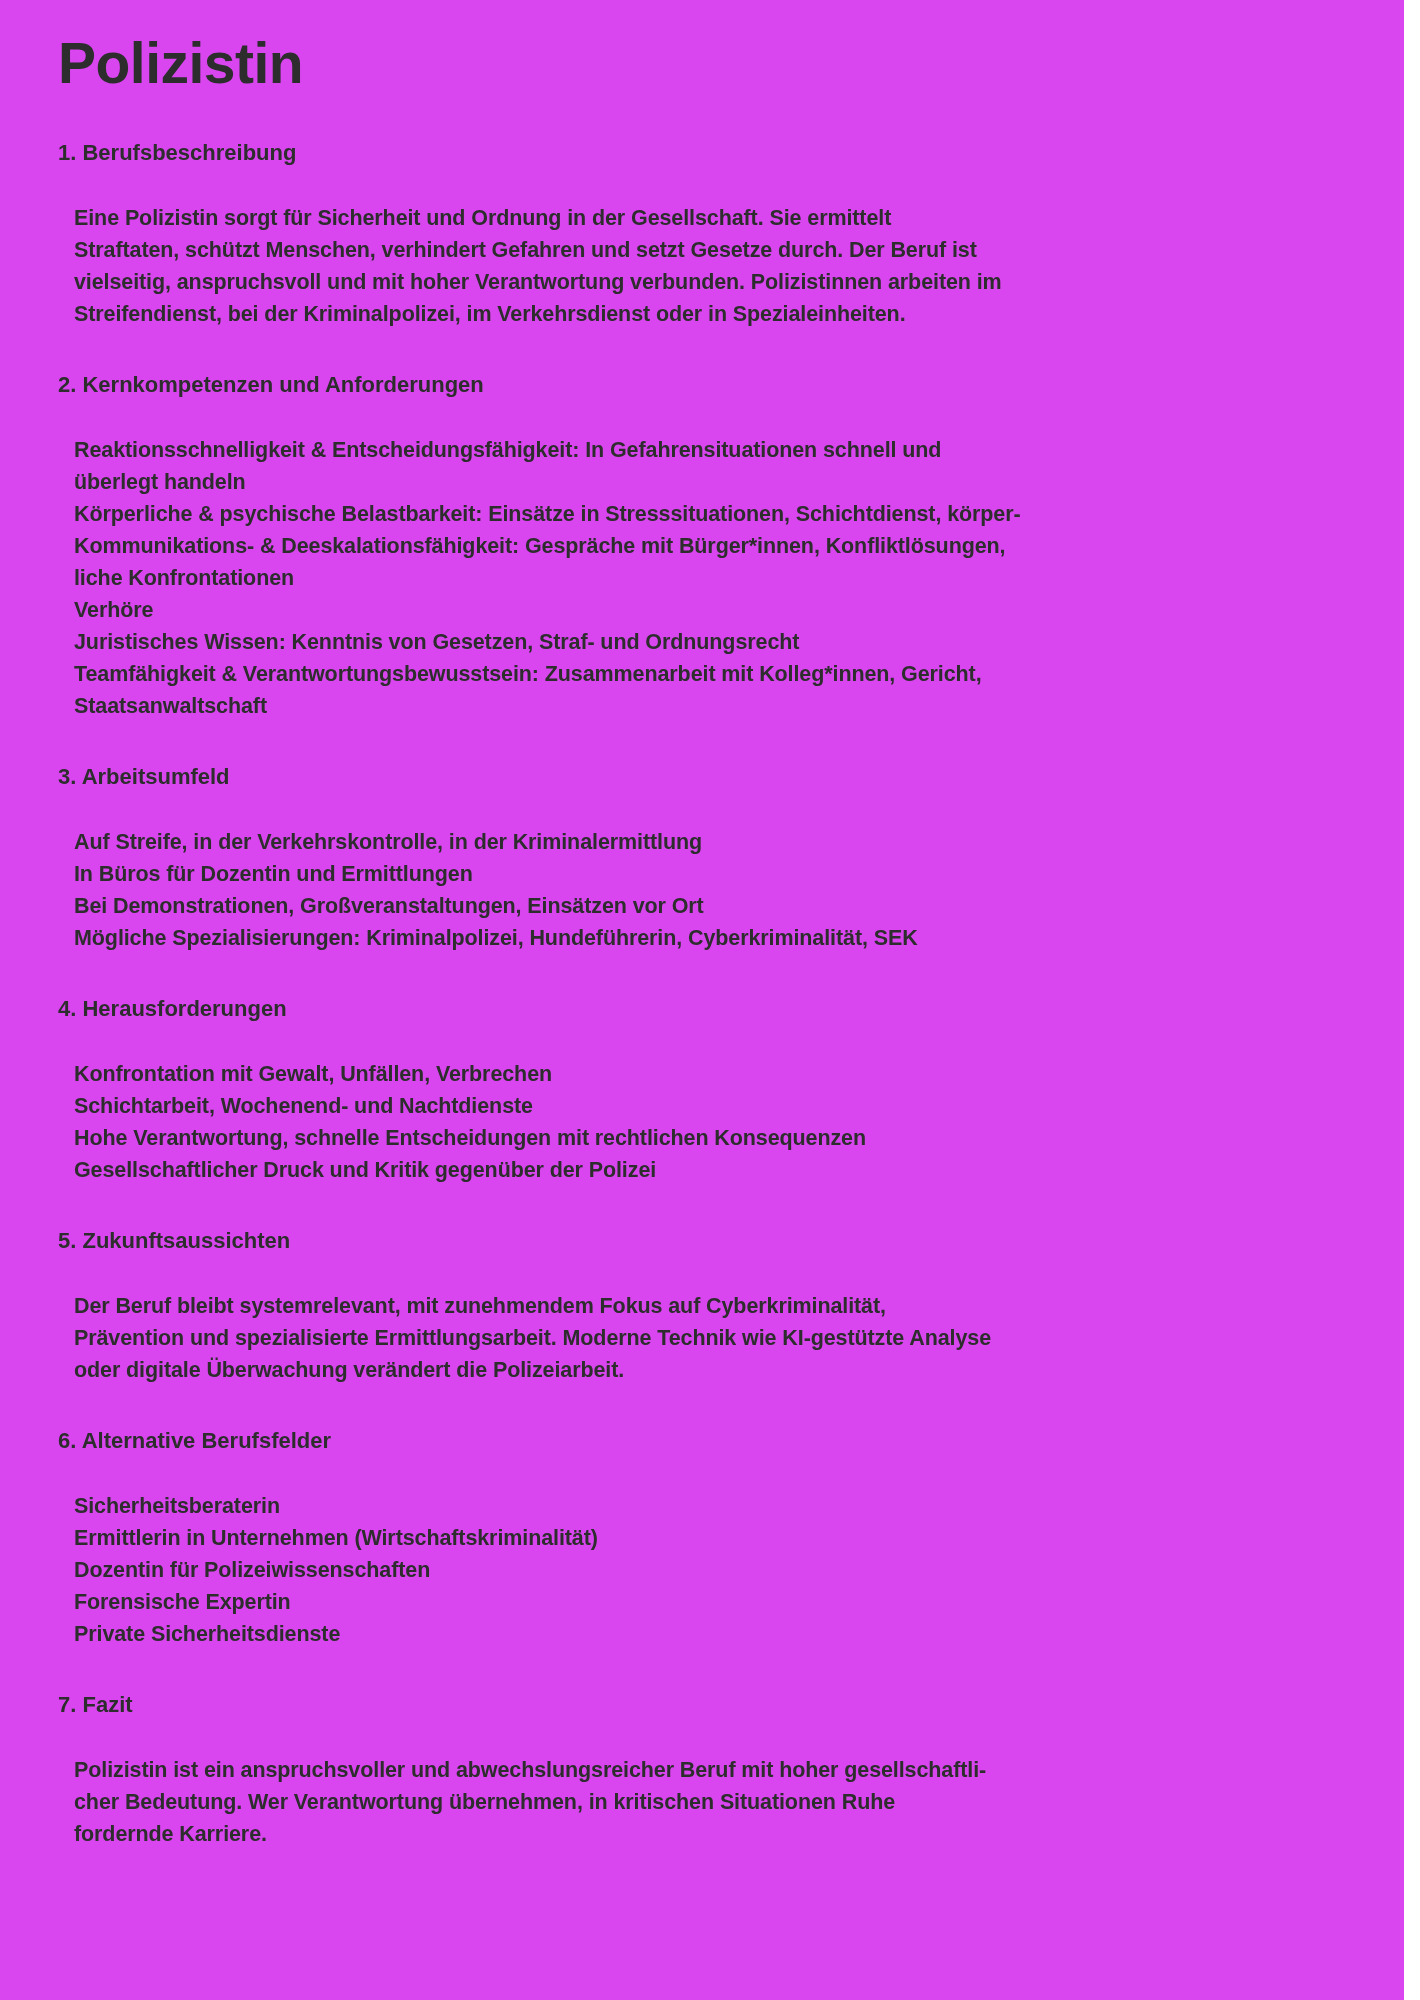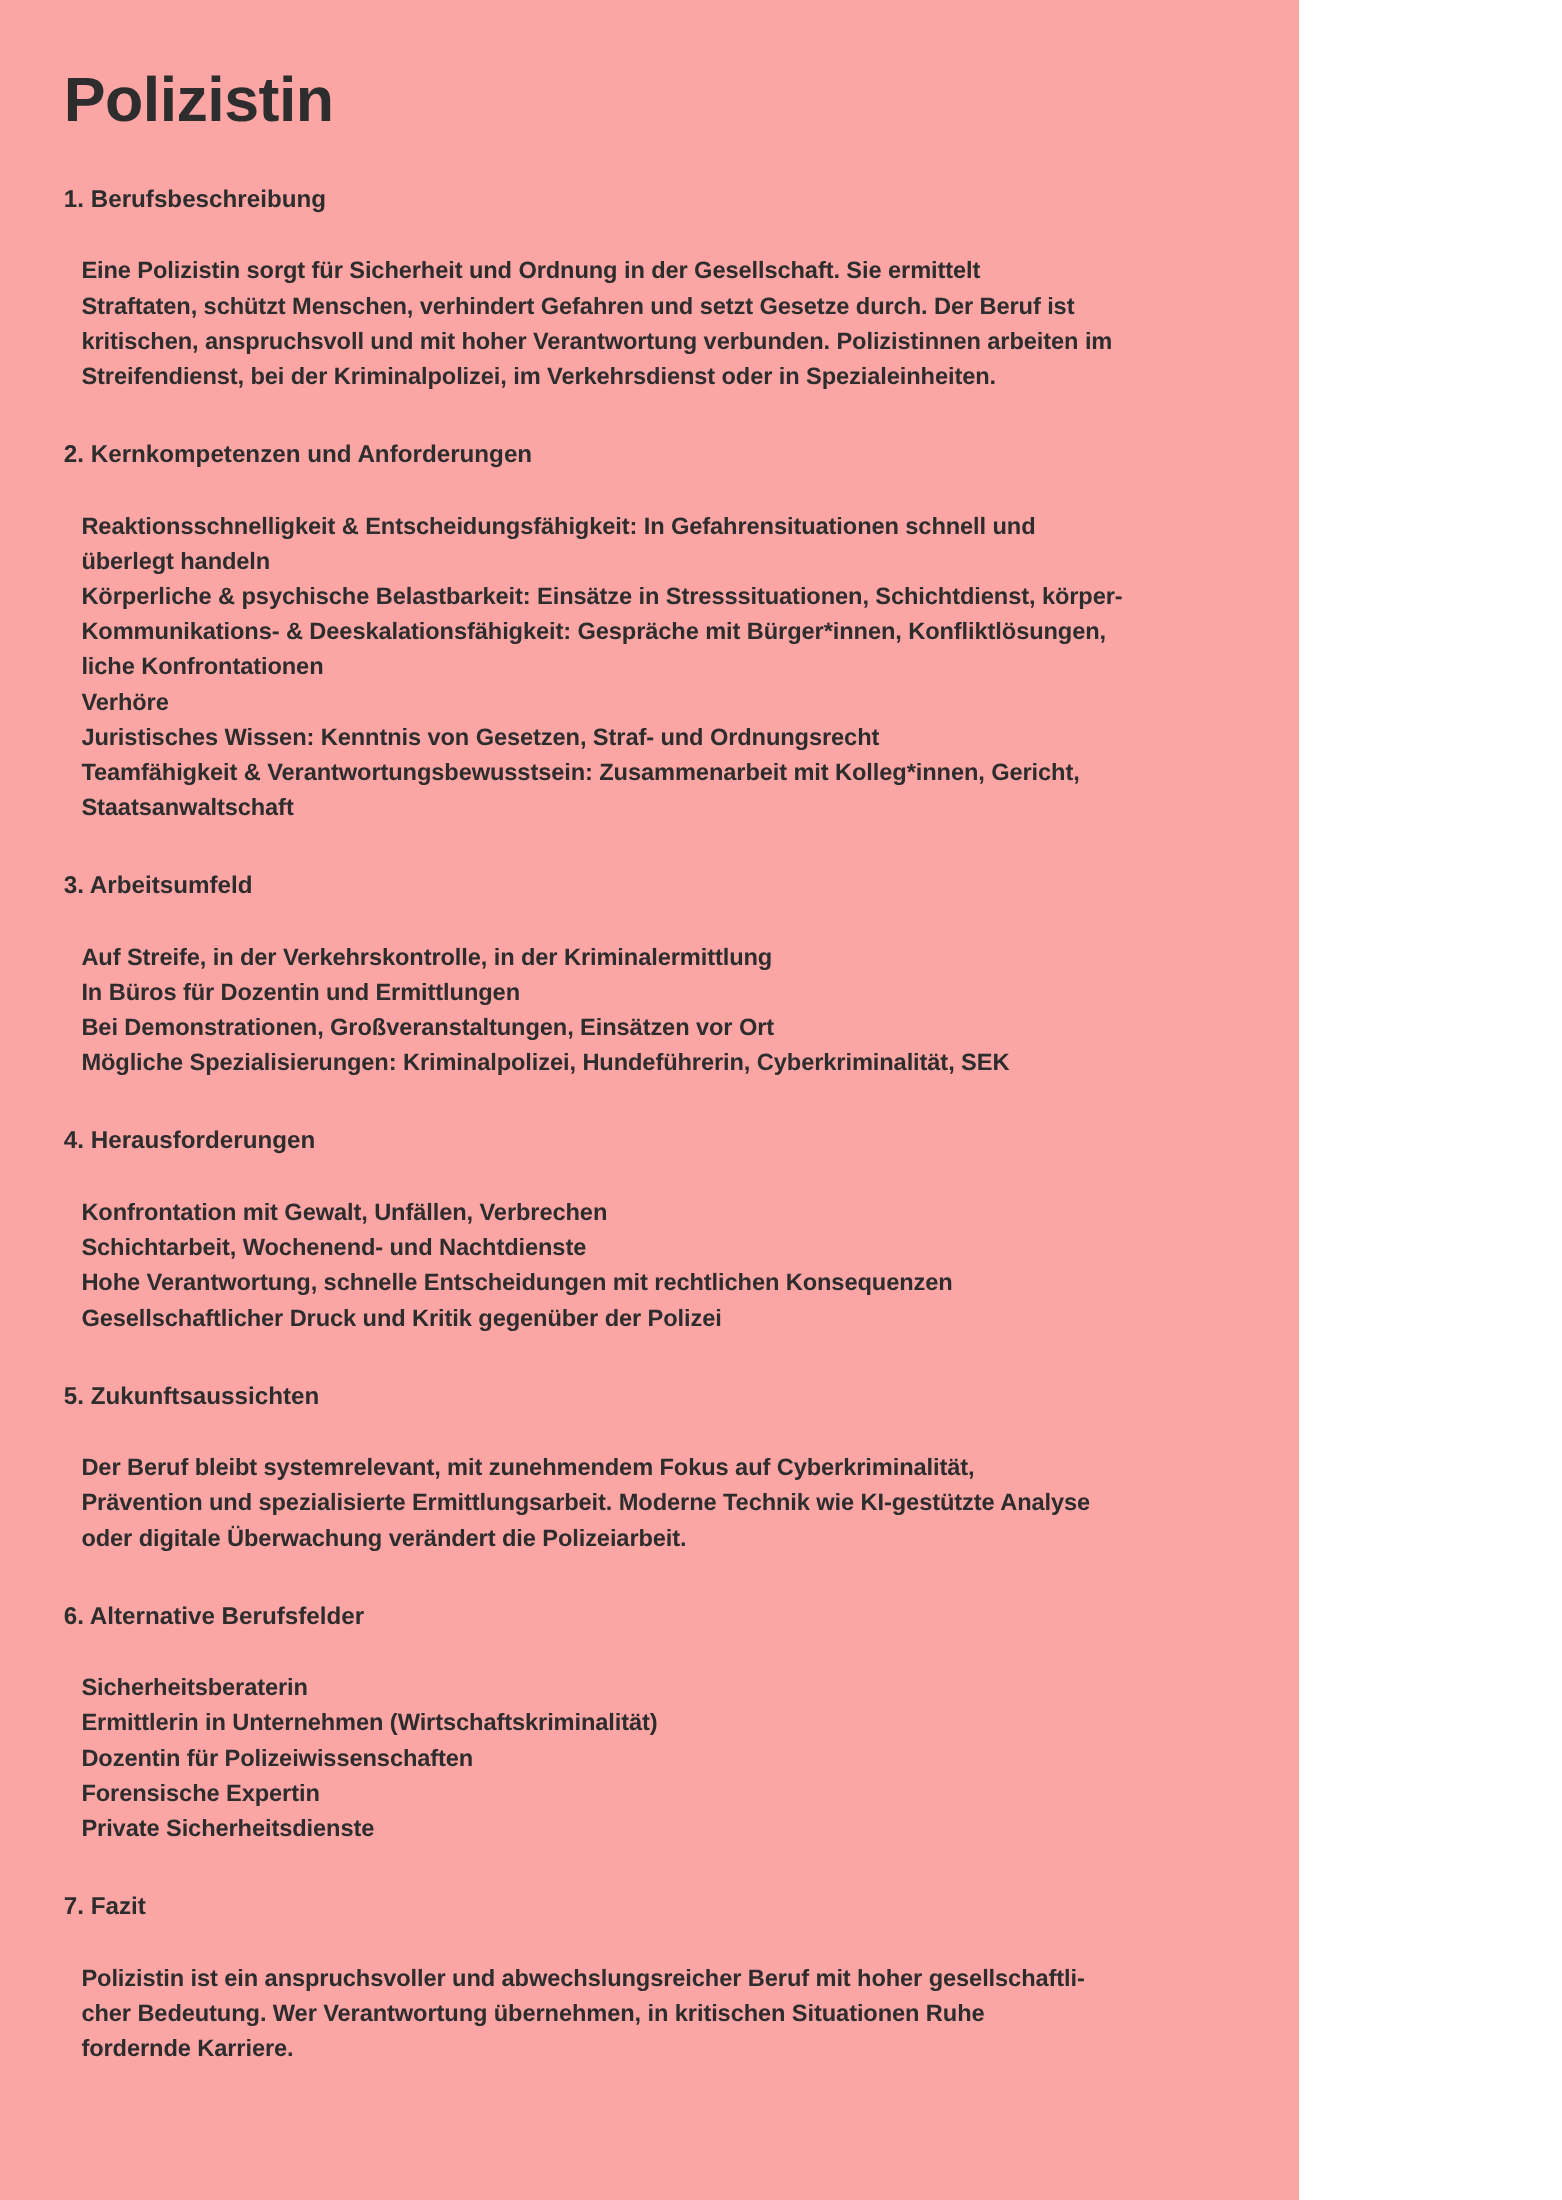--- a/index.html
+++ b/index.html
@@ -3,27 +3,27 @@
 <meta charset="utf-8">
 <style>
   html, body {
     margin: 0;
     padding: 0;
     background: #ffffff;
   }
   .page {
     position: relative;
     box-sizing: border-box;
-    width: 1181px;
+    width: 1404px;
     height: 2000px;
-    background: #fca5a5;
+    background: #d946ef;
     color: #2d2d2d;
     font-family: "Liberation Sans", sans-serif;
     font-weight: bold;
-    padding: 60px 58px;
+    padding: 32px 58px;
     overflow: hidden;
   }
   .title {
     margin: 0 0 42px 0;
     font-size: 57px;
     line-height: 1.1;
     letter-spacing: -0.5px;
     color: #2d2d2d;
   }
   .sec {
@@ -54,21 +54,21 @@
   <h1 class="title">Polizistin</h1>
 
   <div class="content">
 
   <section class="sec">
         <h2 class="heading">1. Berufsbeschreibung</h2>
         <div class="para">
 
         <div class="line">Eine Polizistin sorgt für Sicherheit und Ordnung in der Gesellschaft. Sie ermittelt</div>
           <div class="line">Straftaten, schützt Menschen, verhindert Gefahren und setzt Gesetze durch. Der Beruf ist</div>
-          <div class="line">kritischen, anspruchsvoll und mit hoher Verantwortung verbunden. Polizistinnen arbeiten im</div>
+          <div class="line">vielseitig, anspruchsvoll und mit hoher Verantwortung verbunden. Polizistinnen arbeiten im</div>
           <div class="line">Streifendienst, bei der Kriminalpolizei, im Verkehrsdienst oder in Spezialeinheiten.</div>
         </div>
       </section>
       <section class="sec">
         <h2 class="heading">2. Kernkompetenzen und Anforderungen</h2>
         <div class="para">
 
         <div class="line">Reaktionsschnelligkeit &amp; Entscheidungsfähigkeit: In Gefahrensituationen schnell und</div>
           <div class="line">überlegt handeln</div>
           <div class="line">Körperliche &amp; psychische Belastbarkeit: Einsätze in Stresssituationen, Schichtdienst, körper-</div>

